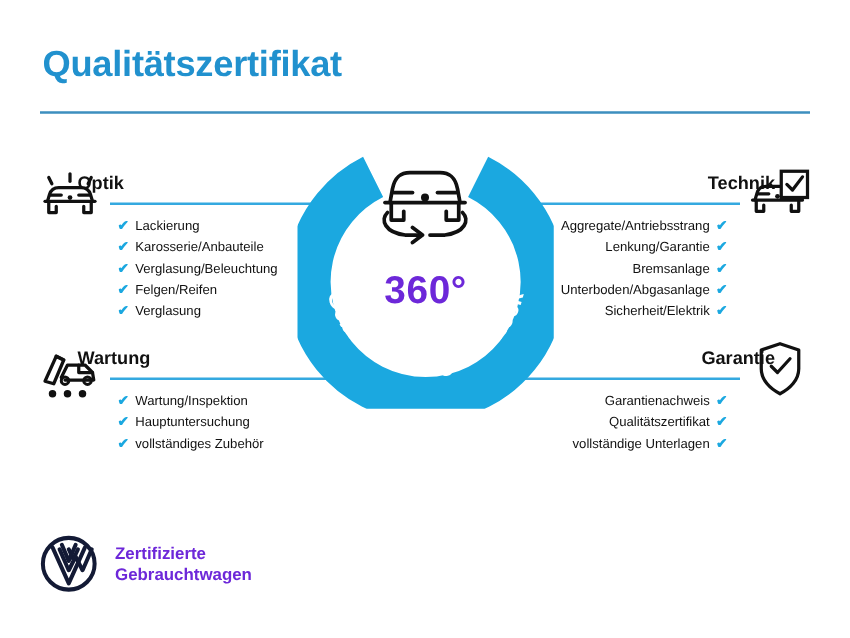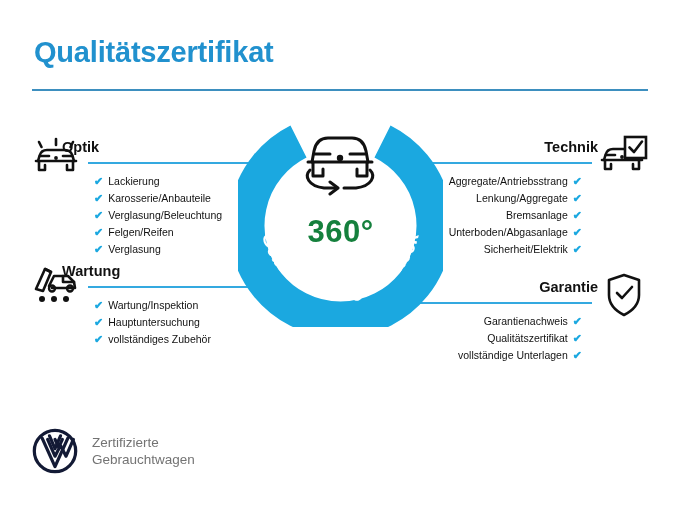--- a/index.html
+++ b/index.html
@@ -39,32 +39,32 @@
   
   .quad {
     position: absolute;
     width: 250px;
   }
   .quad.left  { left: 30px; }
   .quad.right { left: 400px; text-align: right; }
 
   .quad.q-optik   { top: 140px; }
   .quad.q-technik { top: 140px; }
-  .quad.q-wartung { top: 264px; }
+  .quad.q-wartung { top: 280px; }
   .quad.q-garantie{ top: 280px; }
 
   .sec-title {
     font-size: 14.5px;
     font-weight: bold;
     color: #111;
     line-height: 1;
     white-space: nowrap;
   }
   .quad.left .sec-title  { margin-left: 32px; }
-  .quad.right .sec-title { margin-right: 52px; }
+  .quad.right .sec-title { margin-right: 30px; }
 
   .sec-rule {
     height: 2px;
     background: #34A9E0;
     margin-top: 7px;
   }
   .quad.left .sec-rule  { margin-left: 58px; width: 192px; }
   .quad.right .sec-rule { margin-right: 58px; width: 192px; }
 
   .items {
@@ -116,38 +116,38 @@
     height: 70px;
   }
   #badge-360 {
     position: absolute;
     left: 0;
     top: 92px;
     width: 205px;
     text-align: center;
     font-size: 31px;
     font-weight: bold;
-    color: #15803d;
+    color: #6d28d9;
     letter-spacing: 0.5px;
   }
 
   
   #footer {
     position: absolute;
     left: 32px;
     top: 428px;
     display: flex;
     align-items: center;
   }
   #vw-mark { width: 46px; height: 46px; flex: none; }
   #footer-text {
     margin-left: 14px;
     font-size: 13.5px;
-    font-weight: normal;
-    color: #737373;
+    font-weight: bold;
+    color: #6d28d9;
     line-height: 17px;
     white-space: nowrap;
   }
 </style>
 </head>
 <body>
 
 <div id="page-title">Qualitätszertifikat</div>
 <div id="title-rule"></div>
 
@@ -193,21 +193,21 @@
       </g>
       <circle cx="24" cy="23" r="1.9" fill="#111"></circle>
       <rect x="27" y="3" width="21" height="21" fill="#fff" stroke="#111" stroke-width="2.6"></rect>
       <path d="M31.5 13.5 L36 18 L44 7.5" fill="none" stroke="#111" stroke-width="2.6" stroke-linecap="round" stroke-linejoin="round"></path>
     </svg>
   </span>
   <div class="sec-title">Technik</div>
   <div class="sec-rule"></div>
   <ul class="items">
     <li><span>Aggregate/Antriebsstrang</span><span class="chk">✔</span></li>
-    <li><span>Lenkung/Aggregate</span><span class="chk">✔</span></li>
+    <li><span>Lenkung/Garantie</span><span class="chk">✔</span></li>
     <li><span>Bremsanlage</span><span class="chk">✔</span></li>
     <li><span>Unterboden/Abgasanlage</span><span class="chk">✔</span></li>
     <li><span>Sicherheit/Elektrik</span><span class="chk">✔</span></li>
   </ul>
 </div>
 
 <div class="quad left q-wartung">
   <span class="quad-icon">
     <svg width="52" height="44" viewBox="0 0 52 44">
       <g fill="none" stroke="#111" stroke-width="2.6" stroke-linejoin="round" stroke-linecap="round">

